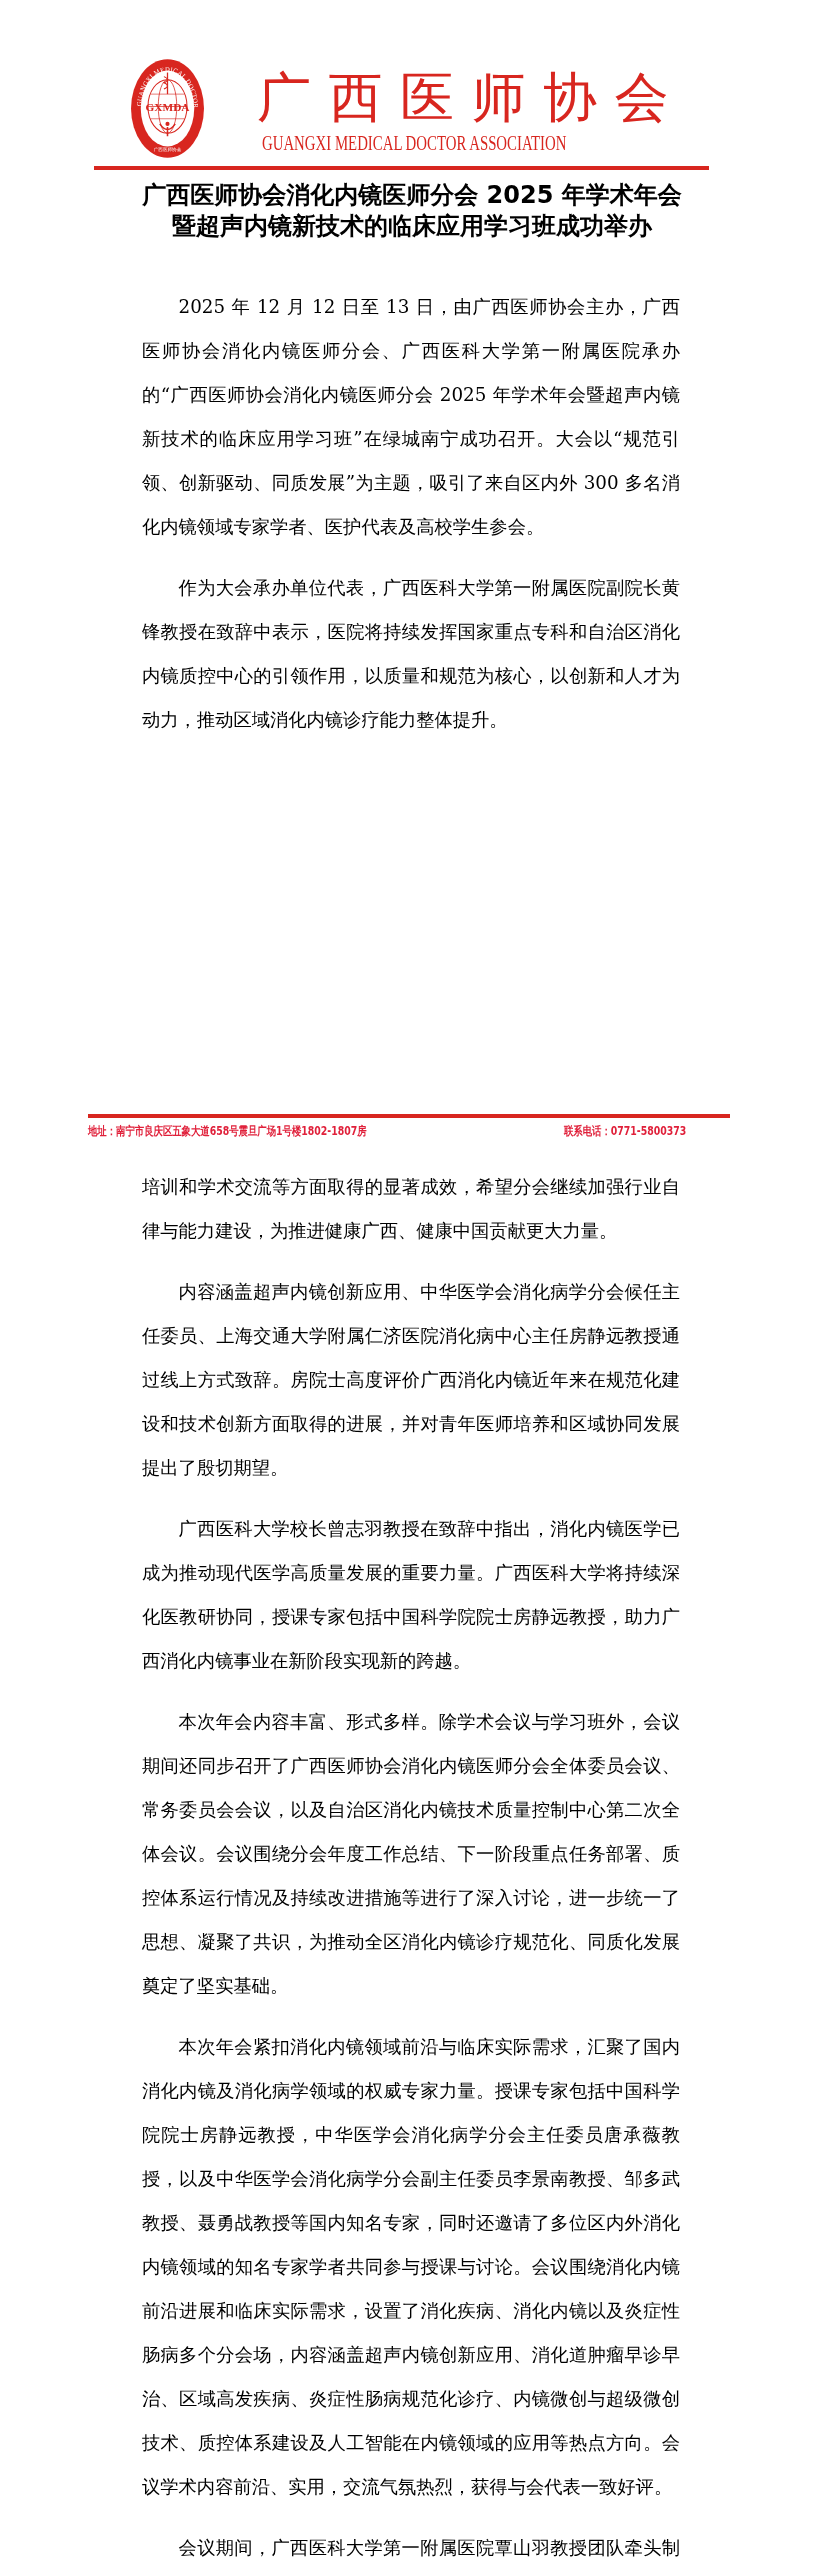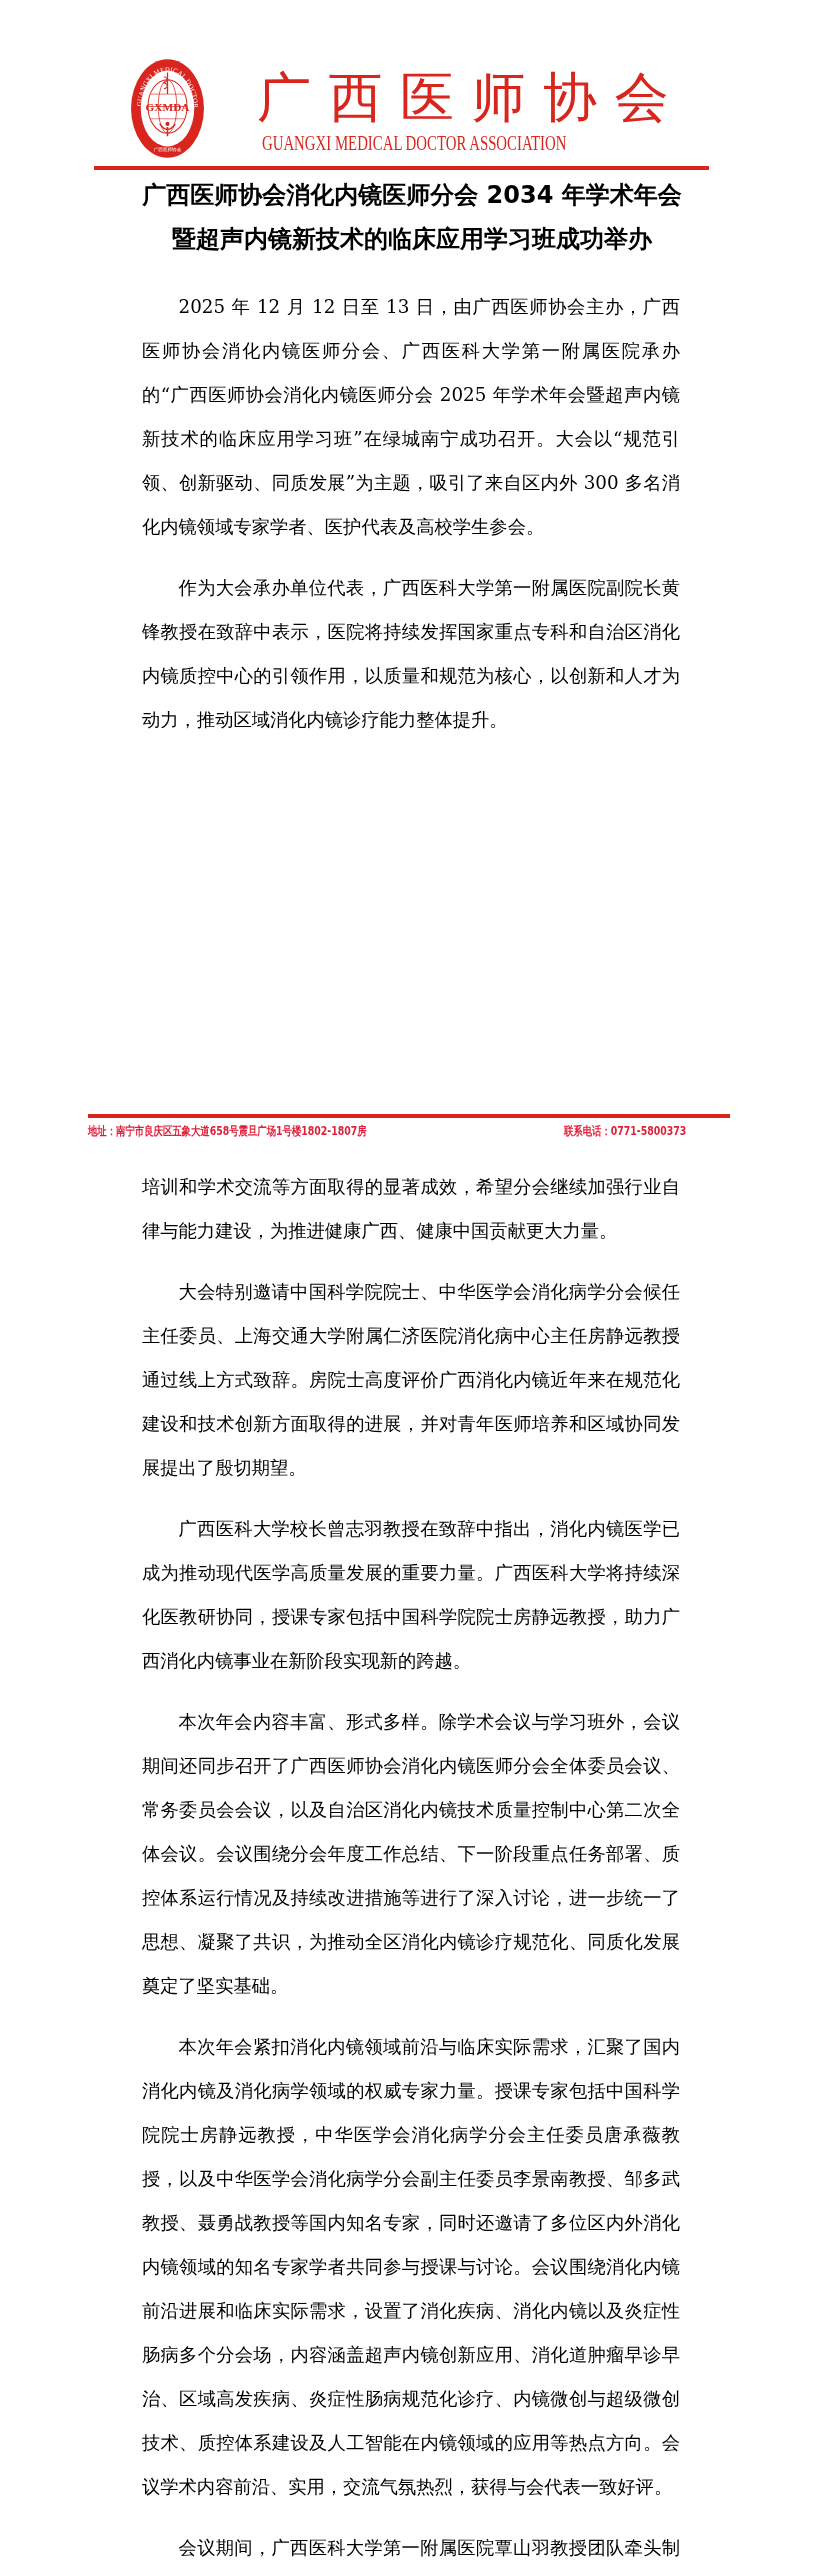--- a/index.html
+++ b/index.html
@@ -15,21 +15,21 @@
   .org-en { left: 262px; top: 133px; width: 402px; height: 20.6px; color: #d8261f;
             font-family: "Liberation Serif", serif; font-size: 20.6px; line-height: 20.6px;
             white-space: nowrap; transform: scaleX(0.72); transform-origin: left top;
             letter-spacing: 0px; font-weight: normal; }
   .rule-top { left: 94px; top: 166px; width: 615px; height: 4.1px; background: #d8261f; }
 
   
   .title { left: 77px; width: 670px; text-align: center; font-family: "DejaVu Sans", sans-serif;
            font-weight: bold; font-size: 24px; line-height: 29px; color: #000; white-space: nowrap; }
   .title-1 { top: 181px; }
-  .title-2 { top: 226px; font-family: Liberation Mono, monospace; }
+  .title-2 { top: 212px; }
 
   
   .body-block { left: 125px; width: 572px; font-size: 18.3px; line-height: 44px;
                 text-align: justify; word-break: break-all; }
   .body-block p { margin: 17px; text-indent: 2em; }
   .page1 { top: 268px; }
   .page2 { top: 1148px; }
   .cont { text-indent: 0 !important; }
 
   
@@ -65,34 +65,34 @@
     <circle cx="73" cy="128" r="4" fill="#d8261f"></circle>
     <path d="M58 128 Q73 150 88 128 M73 134 L73 152" fill="none" stroke="#d8261f" stroke-width="3"></path>
     <text x="73" y="102" text-anchor="middle" font-family="Liberation Serif, serif" font-size="22" font-weight="bold" fill="#d8261f">GXMDA</text>
     <text x="73" y="180" text-anchor="middle" font-family="DejaVu Serif, serif" font-size="9" fill="#ffffff">广西医师协会</text>
   </svg>
 </div>
 <div class="abs org-cn">广西医师协会</div>
 <div class="abs org-en">GUANGXI MEDICAL DOCTOR ASSOCIATION</div>
 <div class="abs rule-top"></div>
 
-<div class="abs title title-1">广西医师协会消化内镜医师分会 2034 年学术年会</div>
+<div class="abs title title-1">广西医师协会消化内镜医师分会 2025 年学术年会</div>
 <div class="abs title title-2">暨超声内镜新技术的临床应用学习班成功举办</div>
 
 <div class="abs body-block page1">
   <p>2025 年 12 月 12 日至 13 日，由广西医师协会主办，广西医师协会消化内镜医师分会、广西医科大学第一附属医院承办的“广西医师协会消化内镜医师分会 2025 年学术年会暨超声内镜新技术的临床应用学习班”在绿城南宁成功召开。大会以“规范引领、创新驱动、同质发展”为主题，吸引了来自区内外 300 多名消化内镜领域专家学者、医护代表及高校学生参会。</p>
   <p>作为大会承办单位代表，广西医科大学第一附属医院副院长黄锋教授在致辞中表示，医院将持续发挥国家重点专科和自治区消化内镜质控中心的引领作用，以质量和规范为核心，以创新和人才为动力，推动区域消化内镜诊疗能力整体提升。</p>
 </div>
 
 <div class="abs rule-mid"></div>
 <div class="abs addr">地址：南宁市良庆区五象大道658号震旦广场1号楼1802-1807房</div>
 <div class="abs tel">联系电话：0771-5800373</div>
 
 <div class="abs body-block page2">
   <p class="cont">培训和学术交流等方面取得的显著成效，希望分会继续加强行业自律与能力建设，为推进健康广西、健康中国贡献更大力量。</p>
-  <p>大会特别邀请中国科学院院士、中华医学会消化病学分会候任主任委员、上海交通大学附属仁济医院消化病中心主任房静远教授通过线上方式致辞。房院士高度评价广西消化内镜近年来在规范化建设和技术创新方面取得的进展，并对青年医师培养和区域协同发展提出了殷切期望。</p>
+  <p>内容涵盖超声内镜创新应用、中华医学会消化病学分会候任主任委员、上海交通大学附属仁济医院消化病中心主任房静远教授通过线上方式致辞。房院士高度评价广西消化内镜近年来在规范化建设和技术创新方面取得的进展，并对青年医师培养和区域协同发展提出了殷切期望。</p>
   <p>广西医科大学校长曾志羽教授在致辞中指出，消化内镜医学已成为推动现代医学高质量发展的重要力量。广西医科大学将持续深化医教研协同，授课专家包括中国科学院院士房静远教授，助力广西消化内镜事业在新阶段实现新的跨越。</p>
   <p>本次年会内容丰富、形式多样。除学术会议与学习班外，会议期间还同步召开了广西医师协会消化内镜医师分会全体委员会议、常务委员会会议，以及自治区消化内镜技术质量控制中心第二次全体会议。会议围绕分会年度工作总结、下一阶段重点任务部署、质控体系运行情况及持续改进措施等进行了深入讨论，进一步统一了思想、凝聚了共识，为推动全区消化内镜诊疗规范化、同质化发展奠定了坚实基础。</p>
   <p>本次年会紧扣消化内镜领域前沿与临床实际需求，汇聚了国内消化内镜及消化病学领域的权威专家力量。授课专家包括中国科学院院士房静远教授，中华医学会消化病学分会主任委员唐承薇教授，以及中华医学会消化病学分会副主任委员李景南教授、邹多武教授、聂勇战教授等国内知名专家，同时还邀请了多位区内外消化内镜领域的知名专家学者共同参与授课与讨论。会议围绕消化内镜前沿进展和临床实际需求，设置了消化疾病、消化内镜以及炎症性肠病多个分会场，内容涵盖超声内镜创新应用、消化道肿瘤早诊早治、区域高发疾病、炎症性肠病规范化诊疗、内镜微创与超级微创技术、质控体系建设及人工智能在内镜领域的应用等热点方向。会议学术内容前沿、实用，交流气氛热烈，获得与会代表一致好评。</p>
   <p>会议期间，广西医科大学第一附属医院覃山羽教授团队牵头制定的《胰岛素瘤内镜诊疗专家共识（2025）》再次成为大会关注焦点。该共识是广西消化领域首次牵头制定并发布的全国性专家共识，充分展示了广西消化内镜在全国范围内不断提升的学术影响力，该成果也得到了全国消化同道、医师协会、学校以及一附院的高度肯定和赞赏。</p>
 
 </div>
 
 
 </body></html>

